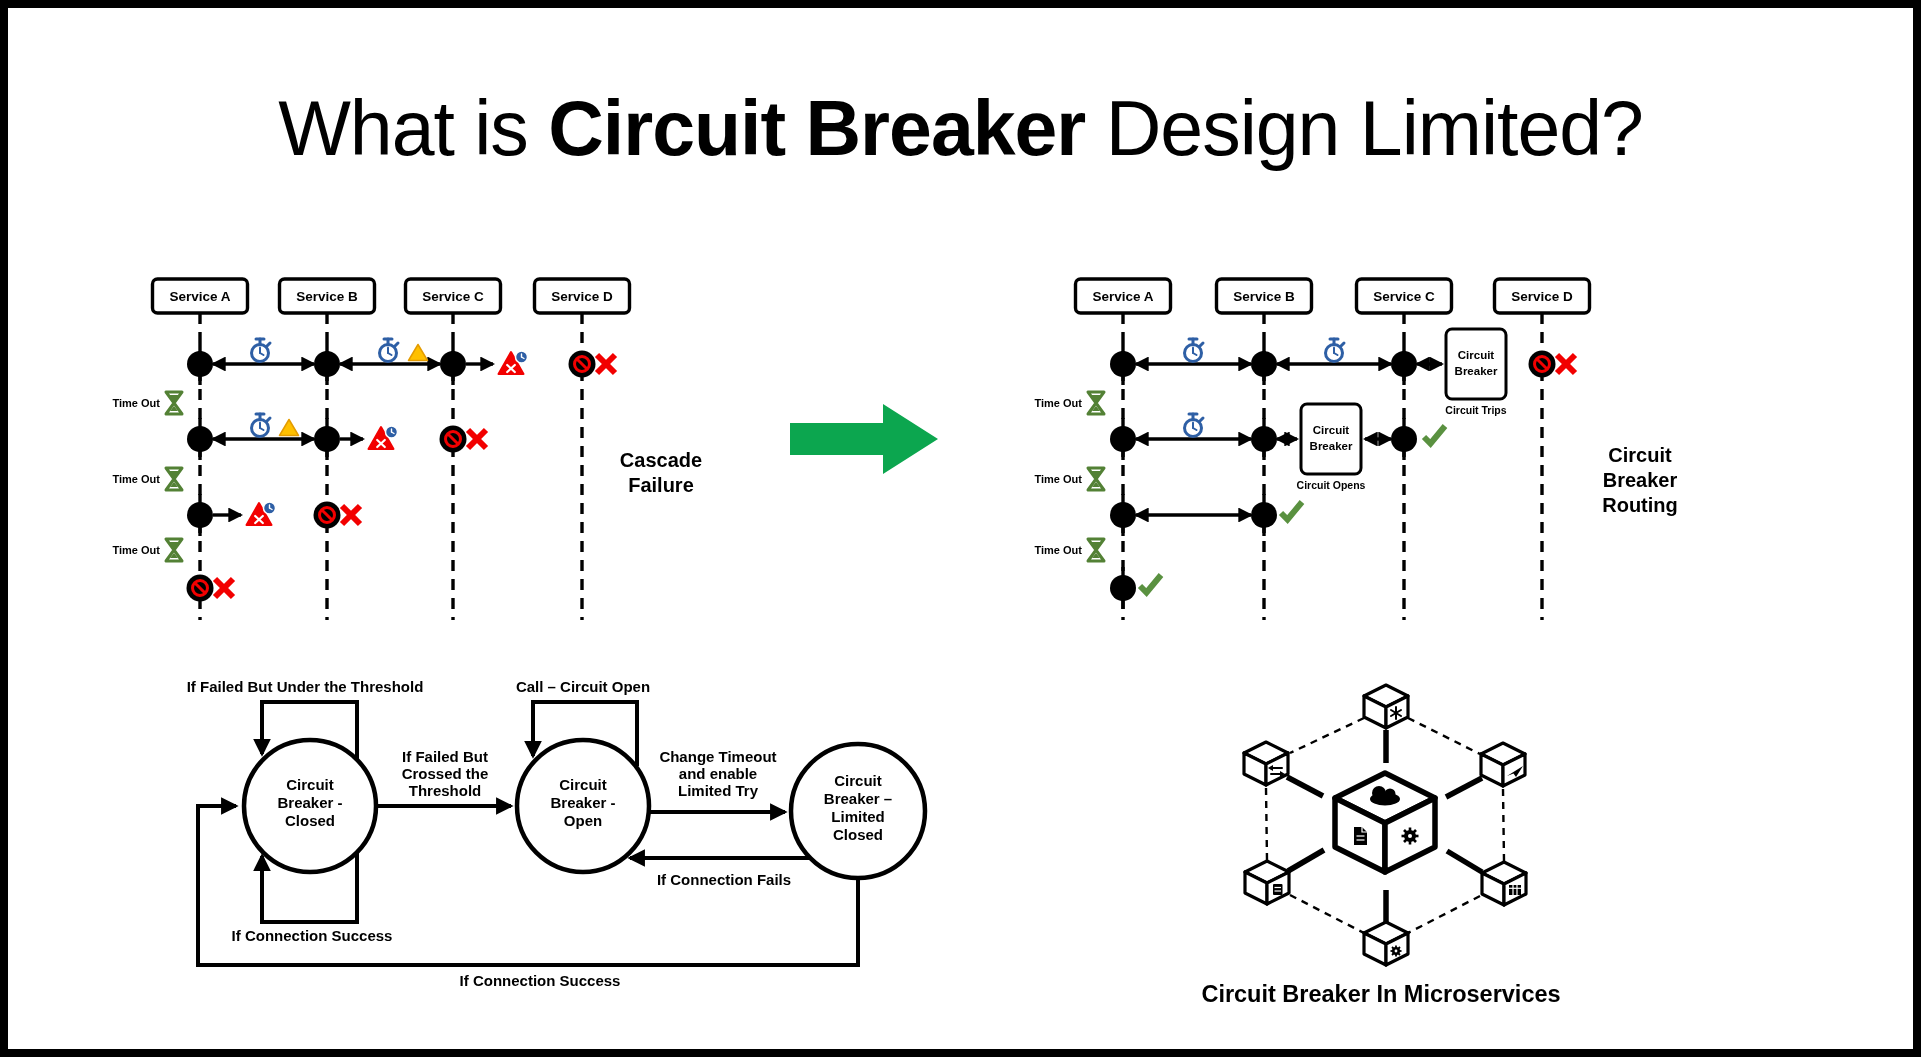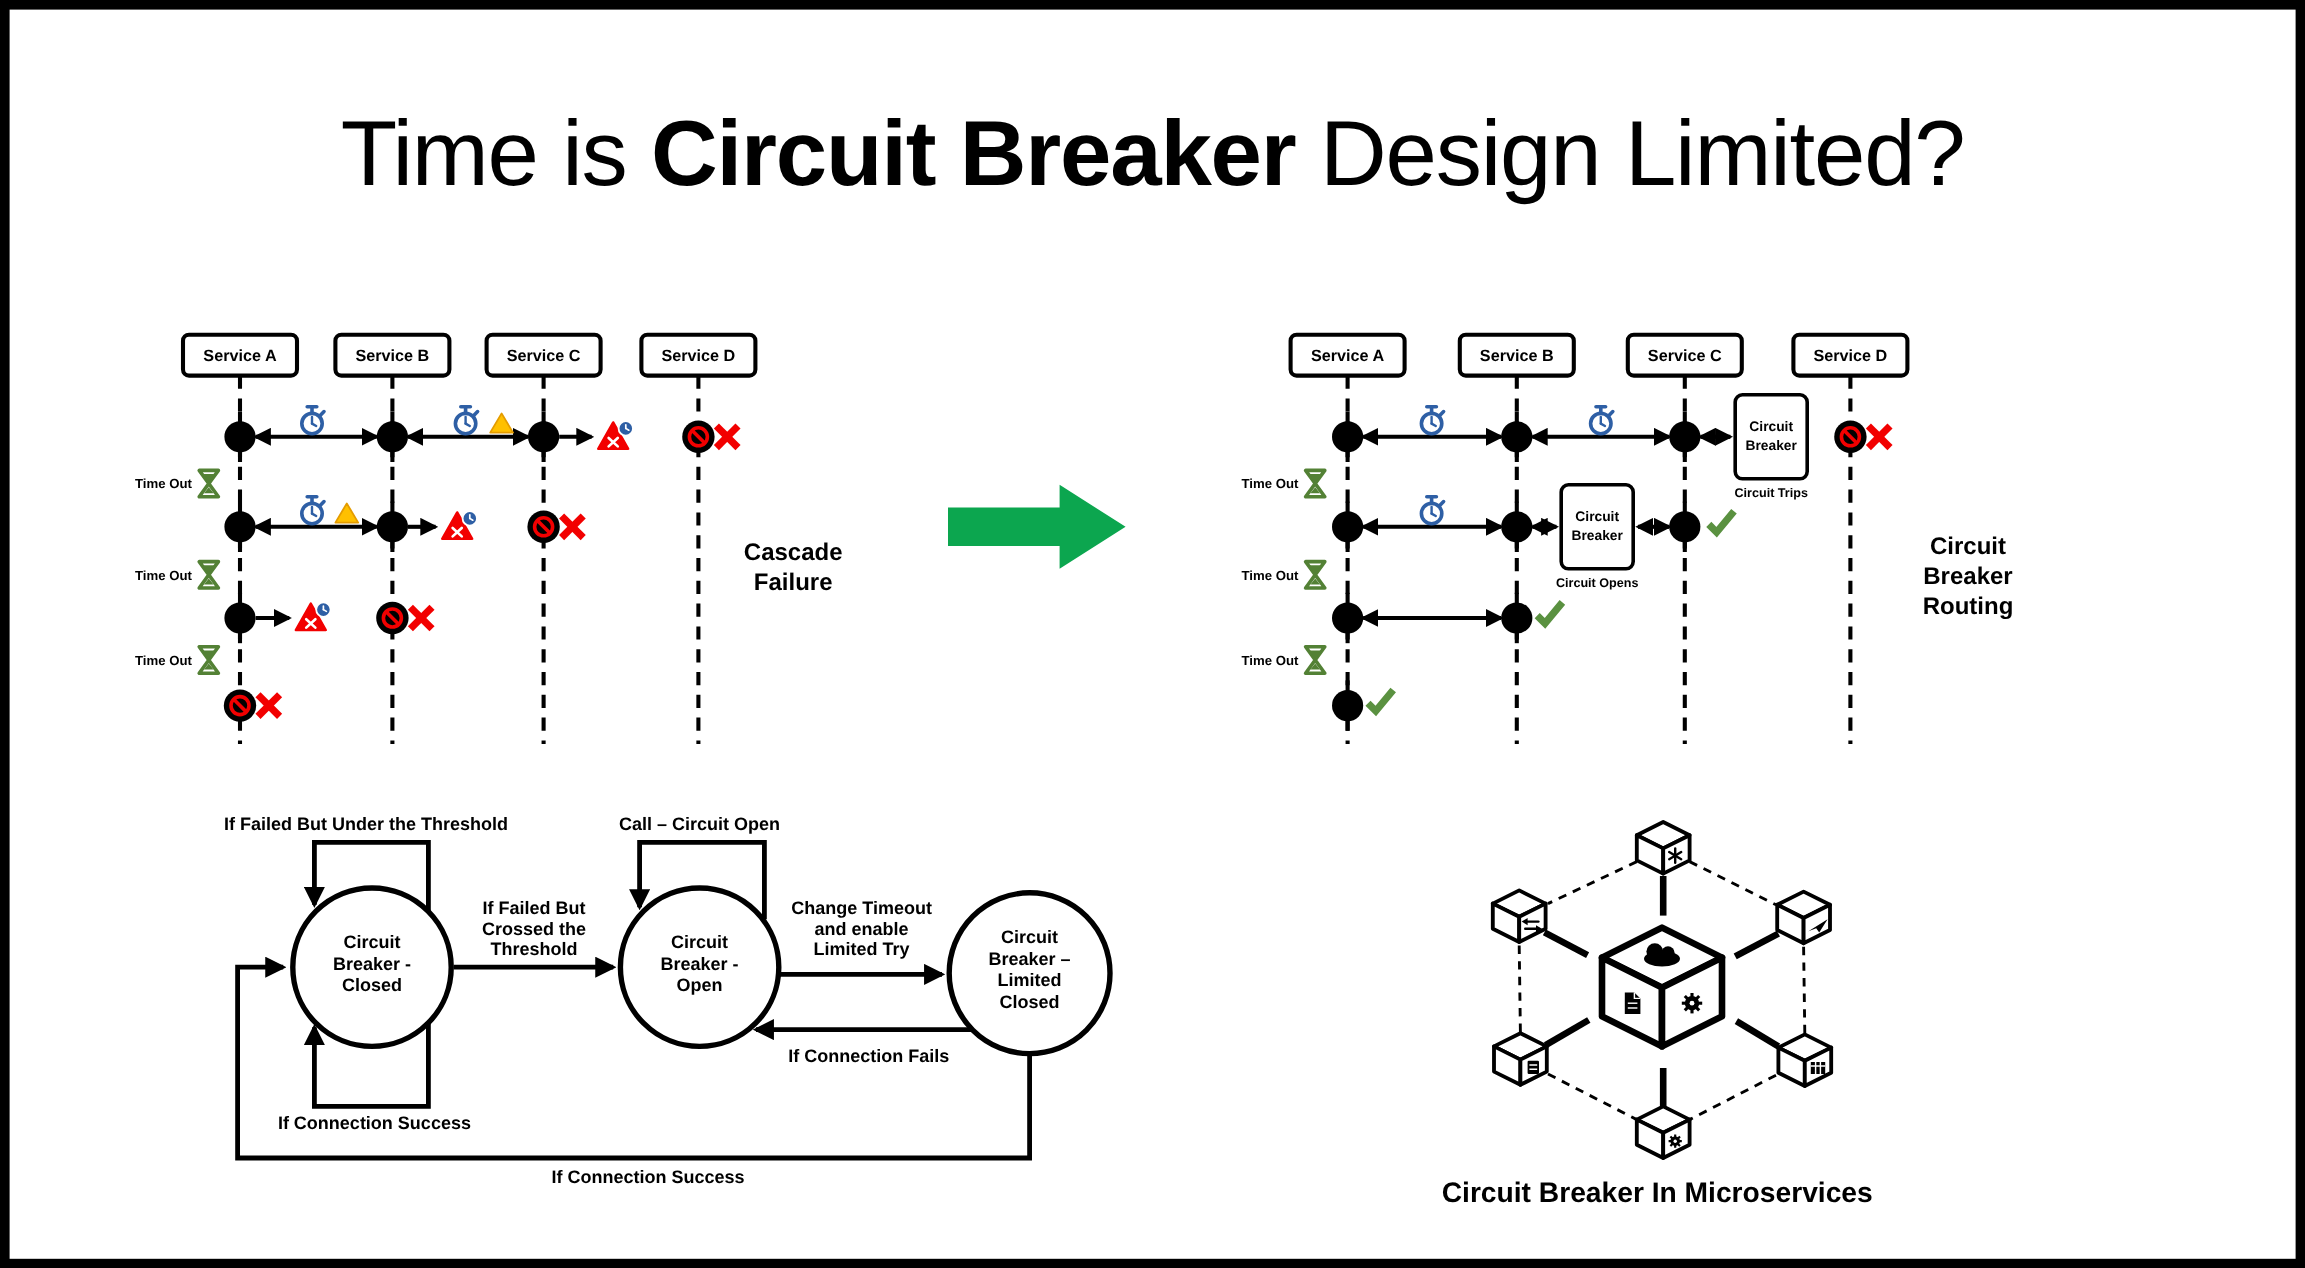--- a/index.html
+++ b/index.html
@@ -106,21 +106,21 @@
     <g id="cubeB" class="cubeb">
       <path d="M0,-50 L50,-25 L0,0 L-50,-25 Z"></path>
       <path d="M-50,-25 V24 L0,49 V0 Z"></path>
       <path d="M50,-25 V24 L0,49 V0 Z"></path>
     </g>
   </defs>
 </svg>
 
 <div class="frame"></div>
 
-<div class="title"><span>Time is </span><b>Circuit Breaker</b><span> Design Limited?</span></div>
+<div class="title"><span>What is </span><b>Circuit Breaker</b><span> Design Limited?</span></div>
 
 <svg class="abs" style="left:105px;top:215px" width="600" height="424" viewBox="0 0 600 424">
 
   <line x1="95" y1="98" x2="95" y2="405" class="ll"></line>
   <line x1="222" y1="98" x2="222" y2="405" class="ll"></line>
   <line x1="348" y1="98" x2="348" y2="405" class="ll"></line>
   <line x1="477" y1="98" x2="477" y2="405" class="ll"></line>
 
   <rect x="47.5" y="64" width="95" height="34" rx="5" class="sbx"></rect>
   <rect x="174.5" y="64" width="95" height="34" rx="5" class="sbx"></rect>

